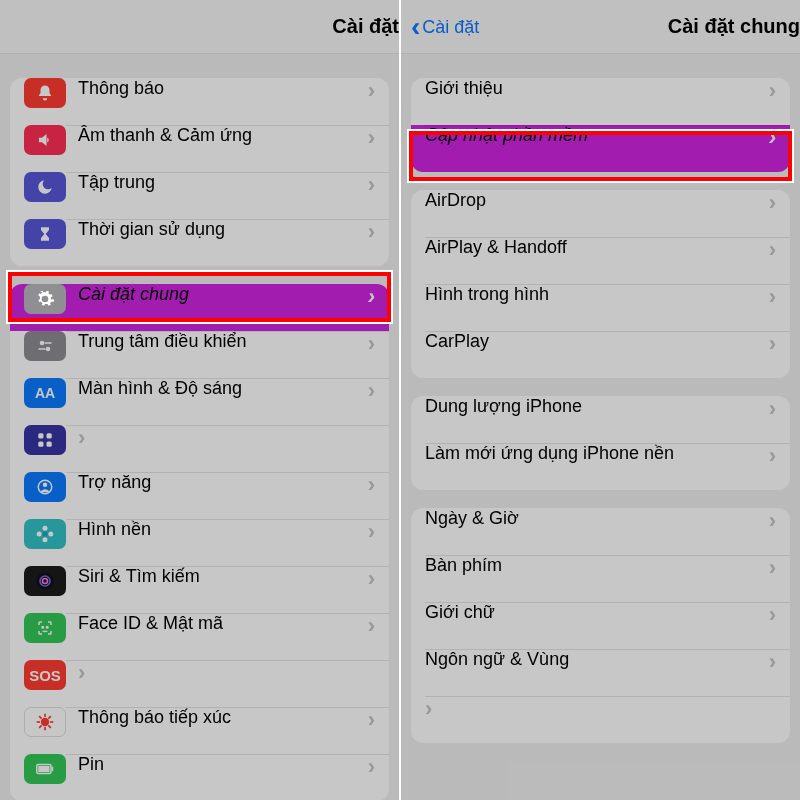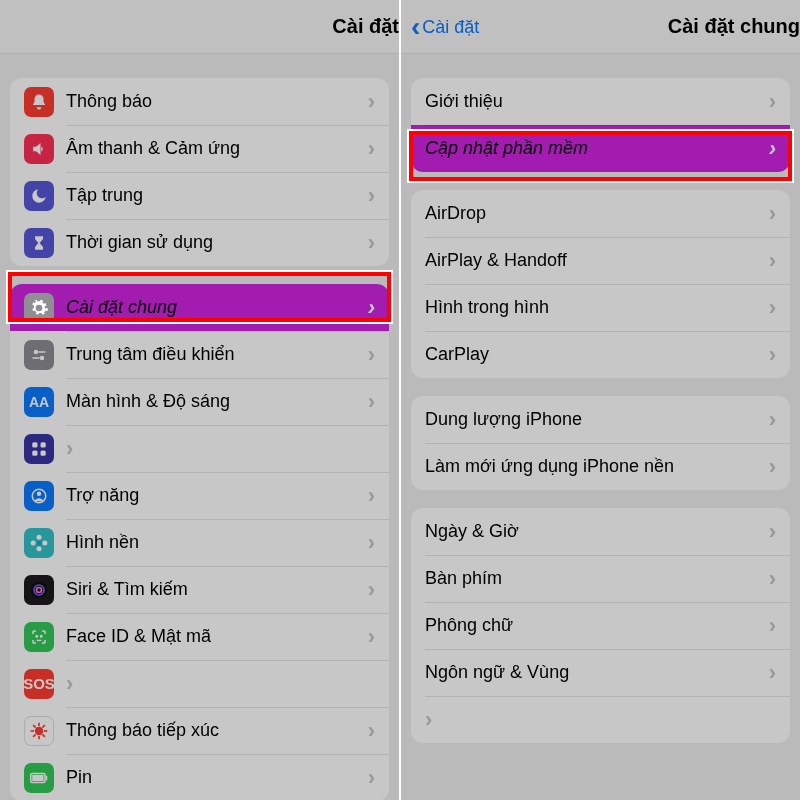--- a/index.html
+++ b/index.html
@@ -59,40 +59,40 @@
     font-weight: 600;
   }
   .group {
     margin: 18px 10px 0 10px;
     background: #ffffff;
     border-radius: 12px;
     overflow: hidden;
   }
   .row {
     display: flex;
-    align-items: center;
+    align-items: flex-start;
     height: 47px;
     padding: 0 14px;
     position: relative;
   }
   .row + .row::before {
     content: "";
     position: absolute;
     top: 0;
     left: 56px;
     right: 0;
     height: 1px;
     background: rgba(0,0,0,0.10);
   }
   .row.noicon + .row.noicon::before,
   .row.noicon::before {
     left: 14px;
   }
   .icon {
-    width: 30px;
+    width: 42px;
     height: 30px;
     border-radius: 7px;
     margin-right: 12px;
     display: flex;
     align-items: center;
     justify-content: center;
     flex-shrink: 0;
   }
   .icon svg { display:block; }
   .label {
@@ -351,21 +351,21 @@
       <div class="group">
         <div class="row noicon">
           <div class="label">Ngày &amp; Giờ</div>
           <div class="chev">›</div>
         </div>
         <div class="row noicon">
           <div class="label">Bàn phím</div>
           <div class="chev">›</div>
         </div>
         <div class="row noicon">
-          <div class="label">Phông chữ</div>
+          <div class="label">Giới chữ</div>
           <div class="chev">›</div>
         </div>
         <div class="row noicon">
           <div class="label">Ngôn ngữ &amp; Vùng</div>
           <div class="chev">›</div>
         </div>
         <div class="row noicon">
           <div class="chev">›</div>
         </div>
       </div>

